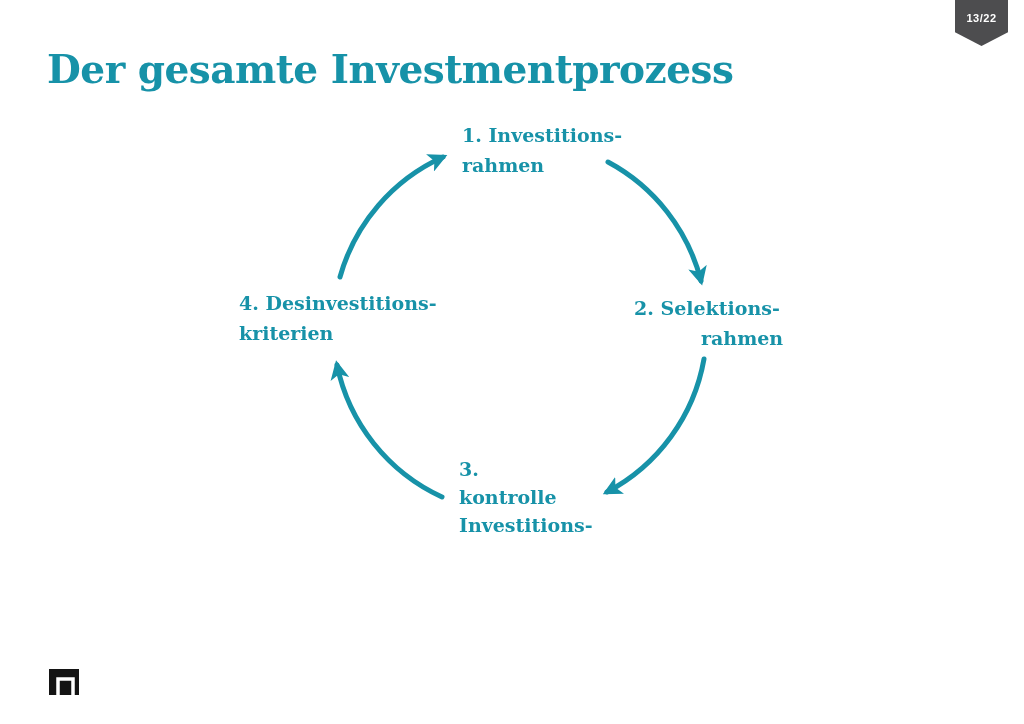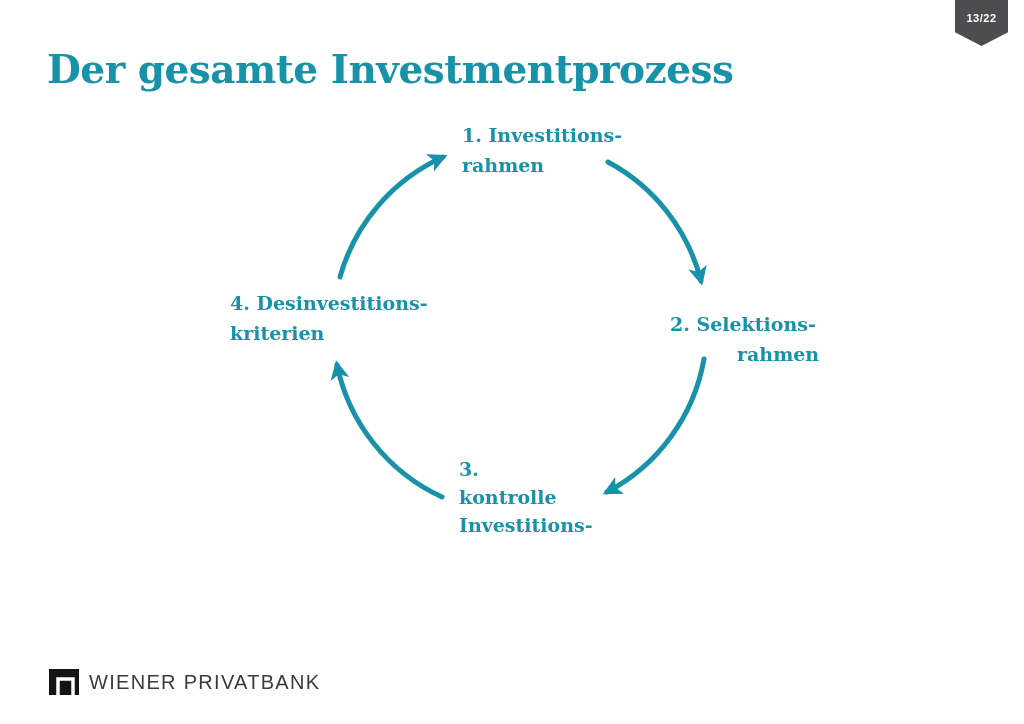--- a/index.html
+++ b/index.html
@@ -60,24 +60,24 @@
   .step {
     position: absolute;
     color: var(--accent, #1792a8);
     font-weight: 700;
     font-size: 19px;
     line-height: 30px;
     white-space: nowrap;
   }
   .step .ln { display: block; }
   .step-1 { left: 462px; top: 120px; }
-  .step-2 { left: 670px; top: 293px; margin-top: 16px; }
+  .step-2 { left: 634px; top: 293px; }
   .step-2 .ln-indent { margin-left: 67px; }
   .step-3 { left: 459px; top: 455px; line-height: 28px; }
-  .step-4 { left: 230px; top: 288px; }
+  .step-4 { left: 239px; top: 288px; }
   .footer {
     position: absolute;
     left: 49px;
     top: 669px;
     display: flex;
     align-items: center;
     gap: 10px;
   }
   .brand-text {
     font-family: "Liberation Sans", sans-serif;
@@ -129,16 +129,15 @@
   <div class="step step-4">
     <span class="ln">4. Desinvestitions-</span>
     <span class="ln">kriterien</span>
   </div>
 
   <div class="footer">
     <svg width="30" height="26" viewBox="0 0 30 26" aria-hidden="true">
       <rect x="0" y="0" width="30" height="26" fill="var(--logo-black, #141414)"></rect>
       <path d="M 9 26 V 10 H 24 V 26" fill="none" stroke="#ffffff" stroke-width="3.5"></path>
     </svg>
-    <span class="brand-text">WIENER PRIVATBANK</span>
   </div>
 
 </div>
 
 </body></html>

